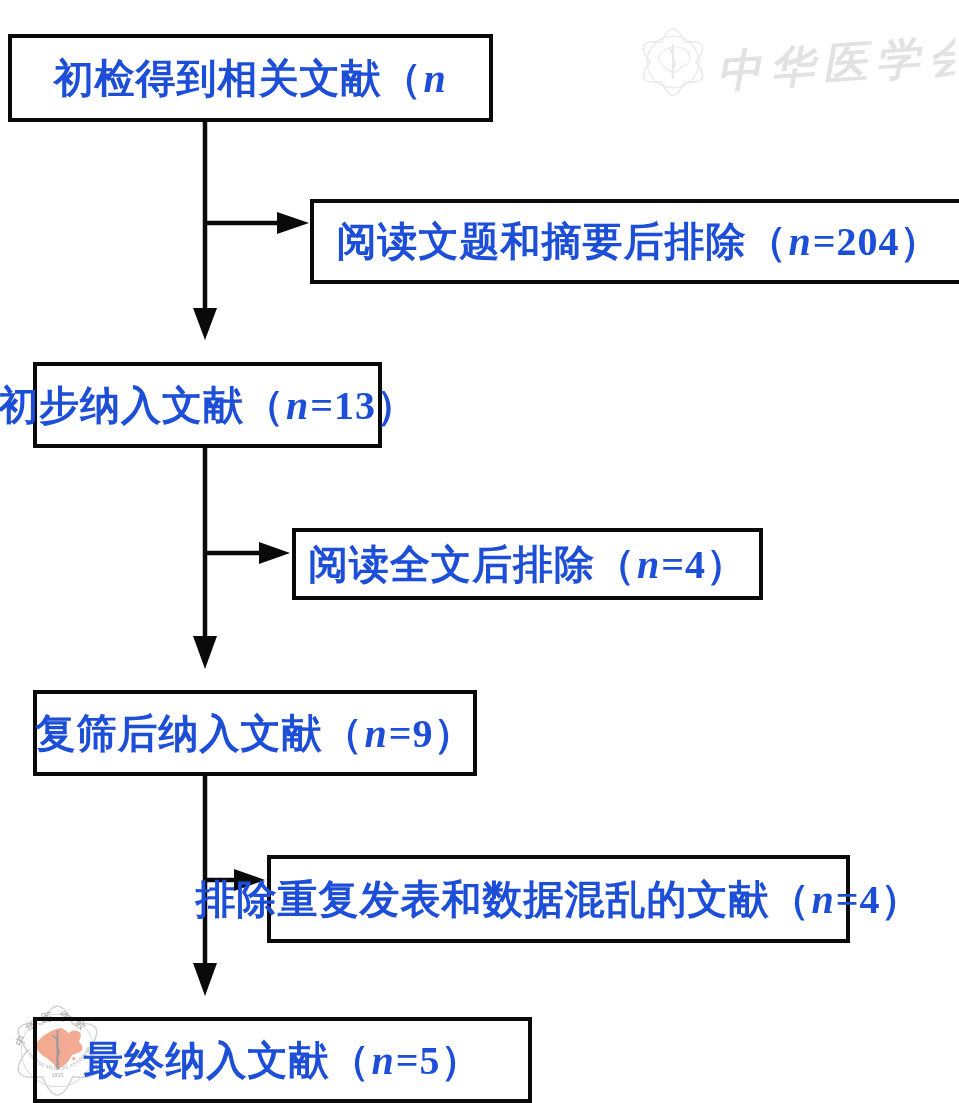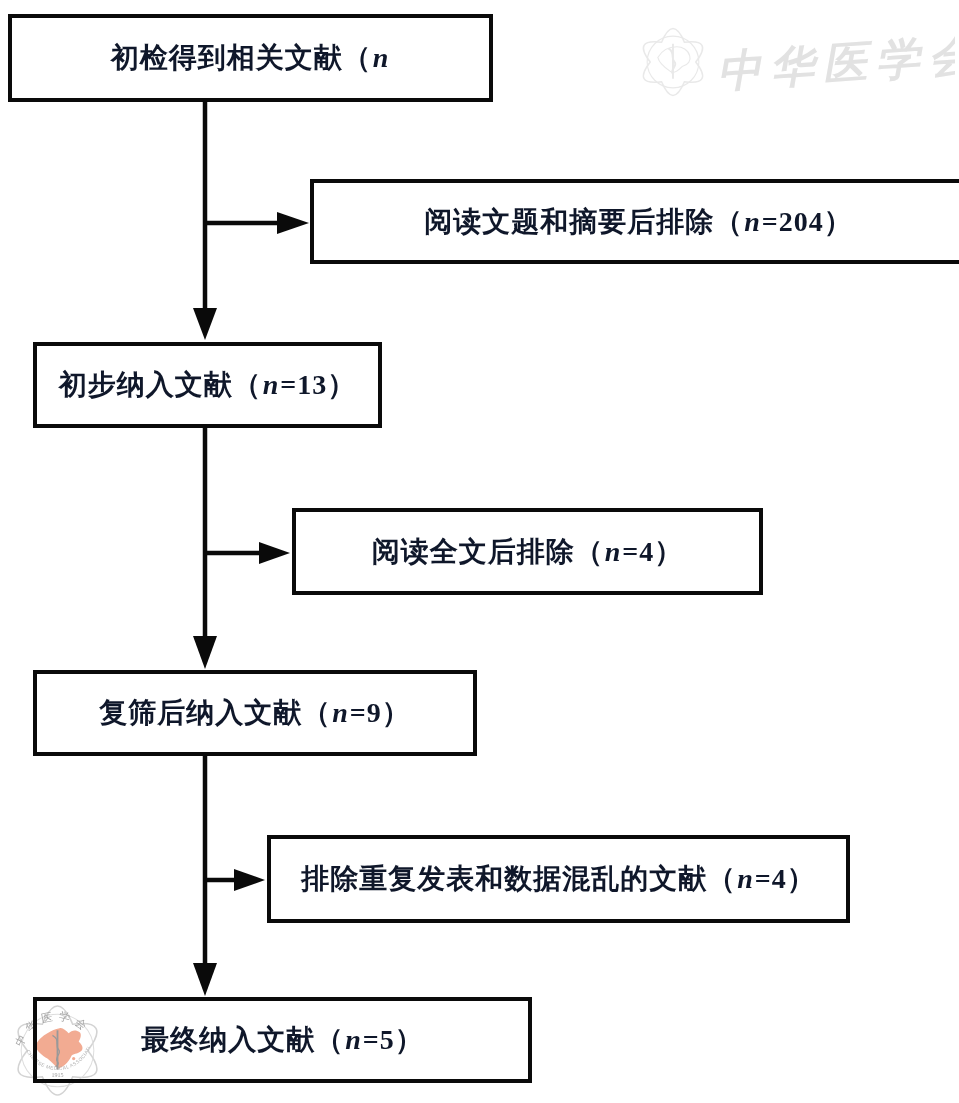--- a/index.html
+++ b/index.html
@@ -12,31 +12,32 @@
   }
   .box{
     position:absolute;
     box-sizing:border-box;
     border:4px solid #0a0a0a;
     background:#ffffff;
     display:flex;
     align-items:center;
     justify-content:center;
     font-weight:700;
-    font-size:28px;
-    color:#0f172a;
+    font-size:40px;
+    color:#1d4ed8;
     white-space:nowrap;
     letter-spacing:1px;
     z-index:2;
+    margin-top:20px;
   }
   .nvar{font-style:italic;font-weight:700;padding:0 1px;}
   #b-initial  {left:8px;   top:14px;  width:485px; height:88px;}
   #b-excl1    {left:310px; top:179px; width:657px; height:85px;}
   #b-prelim   {left:33px;  top:342px; width:349px; height:86px;}
-  #b-excl2    {left:292px; top:508px; width:471px; height:87px;}
+  #b-excl2    {left:292px; top:508px; width:471px; height:72px;}
   #b-rescreen {left:33px;  top:670px; width:444px; height:86px;}
   #b-excl3    {left:267px; top:835px; width:583px; height:88px;}
   #b-final    {left:33px;  top:997px; width:499px; height:86px; background:transparent;}
   #arrow-layer{position:absolute;left:0;top:0;z-index:1;}
   #wm-top{position:absolute;left:600px;top:12px;z-index:0;}
   #logo-bl{position:absolute;left:7px;top:1000px;z-index:1;}
 </style>
 </head>
 <body>
 

